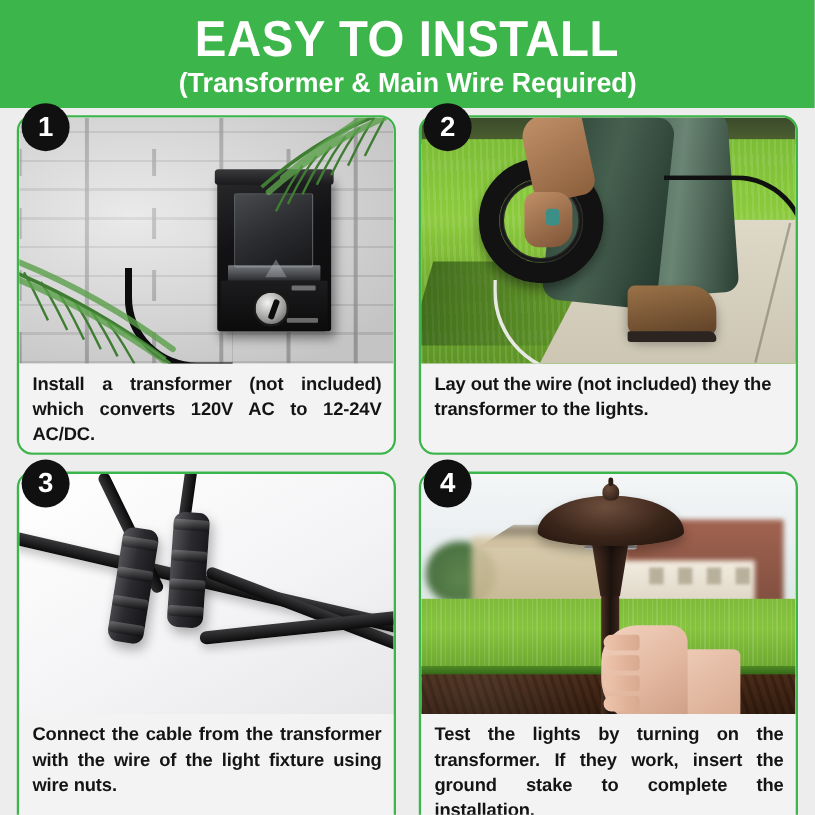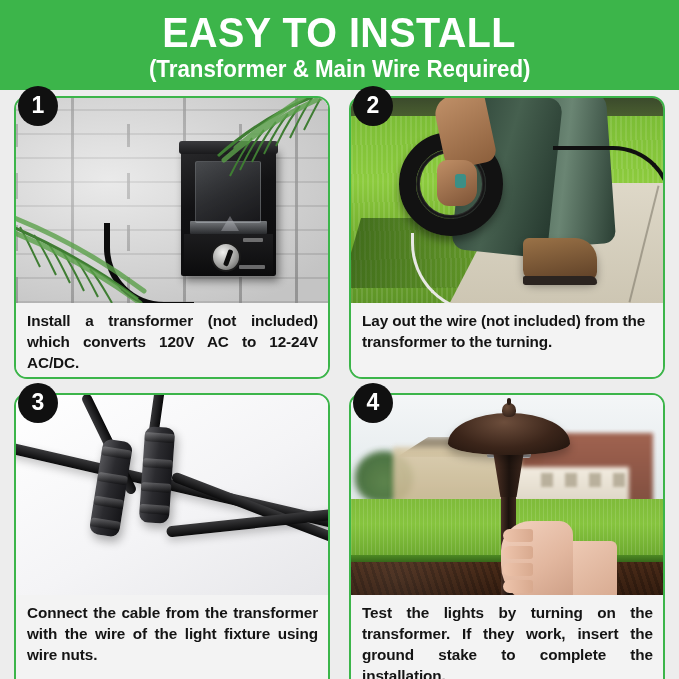--- a/index.html
+++ b/index.html
@@ -604,21 +604,21 @@
         <div class="p2-leg"></div>
         <div class="p2-boot"></div>
         <div class="p2-wire-r"></div>
         <div class="p2-coil"></div>
         <div class="p2-coil-in"></div>
         <div class="p2-arm"></div>
         <div class="p2-hand"></div>
         <div class="p2-wirecap"></div>
         <div class="p2-wire-run"></div>
       </div>
-      <div class="caption caption-2">Lay out the wire (not included) from the transformer to the turning.</div>
+      <div class="caption caption-2">Lay out the wire (not included) they the transformer to the lights.</div>
     </div>
   </div>
 
   <div class="card-wrap">
     <div class="badge">3</div>
     <div class="card">
       <div class="photo photo-3">
         <div class="p3-bg"></div>
         <div class="p3-cable-main"></div>
         <div class="p3-lead-a"></div>

